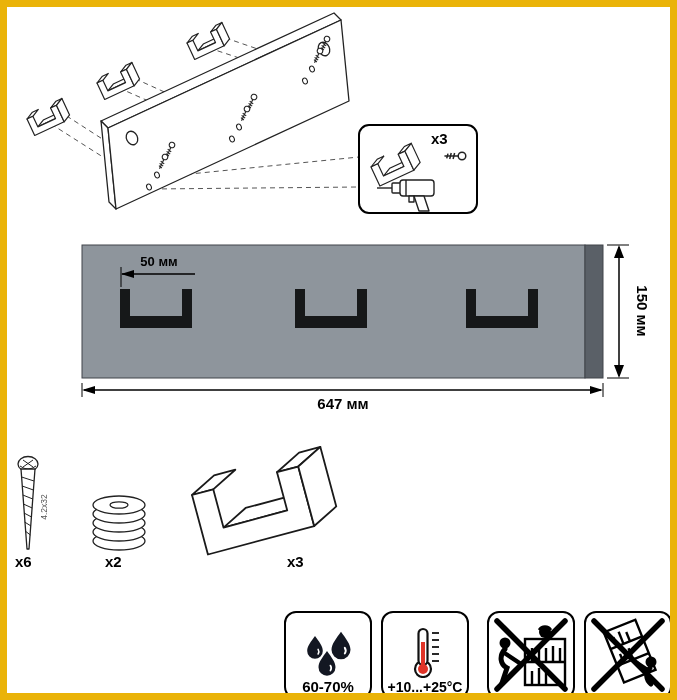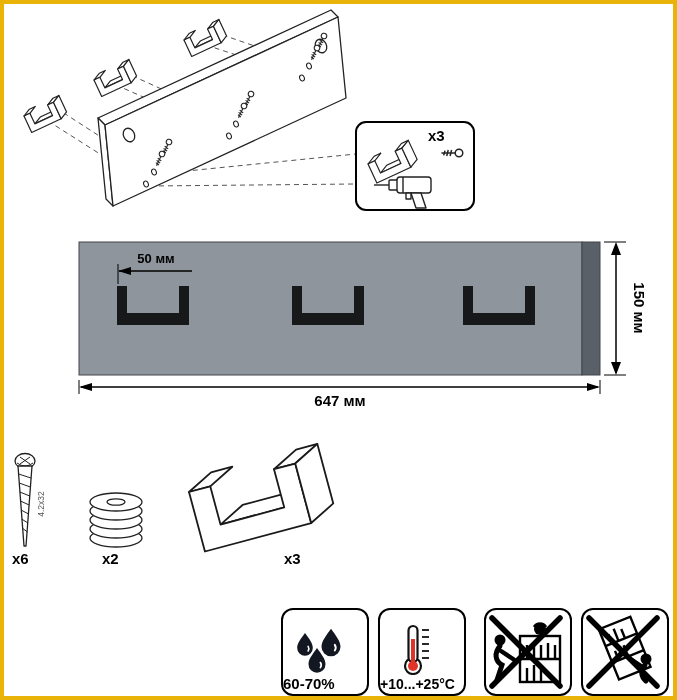--- a/index.html
+++ b/index.html
@@ -1,22 +1,22 @@
 <!DOCTYPE html>
 <html><head>
 <meta charset="utf-8">
 <style>
   html,body{margin:0;padding:0;background:#fff;}
-  .page{position:relative;width:677px;height:700px;background:#fff;border:4px solid #eab308;box-sizing:border-box;overflow:hidden;font-family:"Liberation Sans",sans-serif;}
+  .page{position:relative;width:677px;height:700px;background:#fff;border:7px solid #eab308;box-sizing:border-box;overflow:hidden;font-family:"Liberation Sans",sans-serif;}
   .layer{position:absolute;left:0;}
   .t15{font:bold 15px "Liberation Sans",sans-serif;}
   .t13{font:bold 13px "Liberation Sans",sans-serif;}
   .t9{font:8.5px "Liberation Sans",sans-serif;}
   .warnings{position:absolute;left:0;top:604px;width:677px;height:96px;}
-  .wbox{position:absolute;top:0;width:88px;height:88px;border:2.5px solid #000;border-radius:12px;box-sizing:border-box;background:#fff;display:flex;flex-direction:column;justify-content:flex-end;padding-bottom:3px;}
+  .wbox{position:absolute;top:0;width:88px;height:88px;border:2.5px solid #000;border-radius:12px;box-sizing:border-box;background:#fff;display:flex;flex-direction:column;align-items:center;justify-content:flex-end;padding-bottom:3px;}
   .wbox-pic{justify-content:center;padding-bottom:0;}
   .wlabel{font-weight:bold;font-size:15px;color:#000;line-height:1;padding-top:2px;}
   .wlabel.small{font-size:14px;}
 </style>
 </head>
 <body>
 
 <div class="page">
 
   <svg class="layer" style="top:0" width="677" height="232" viewBox="0 0 677 232">

